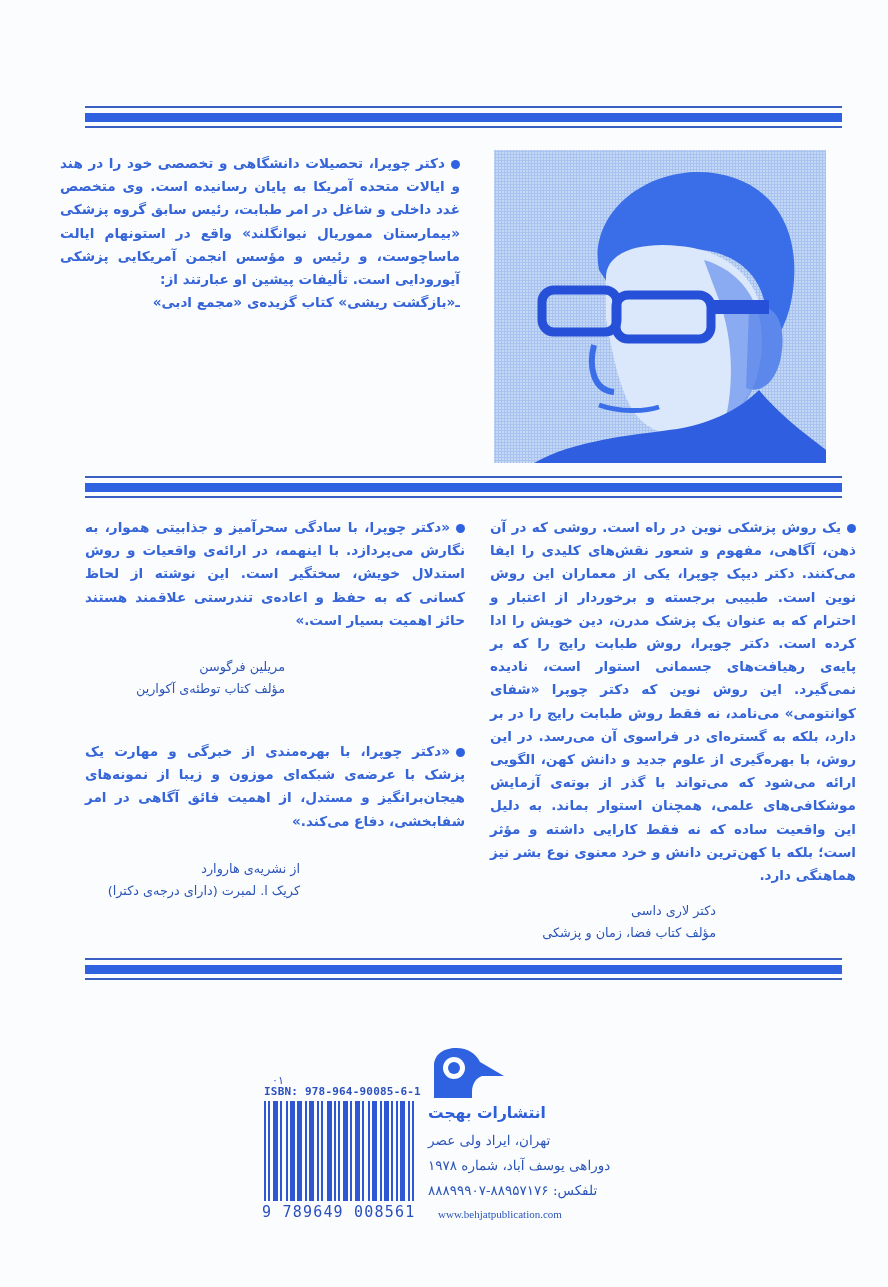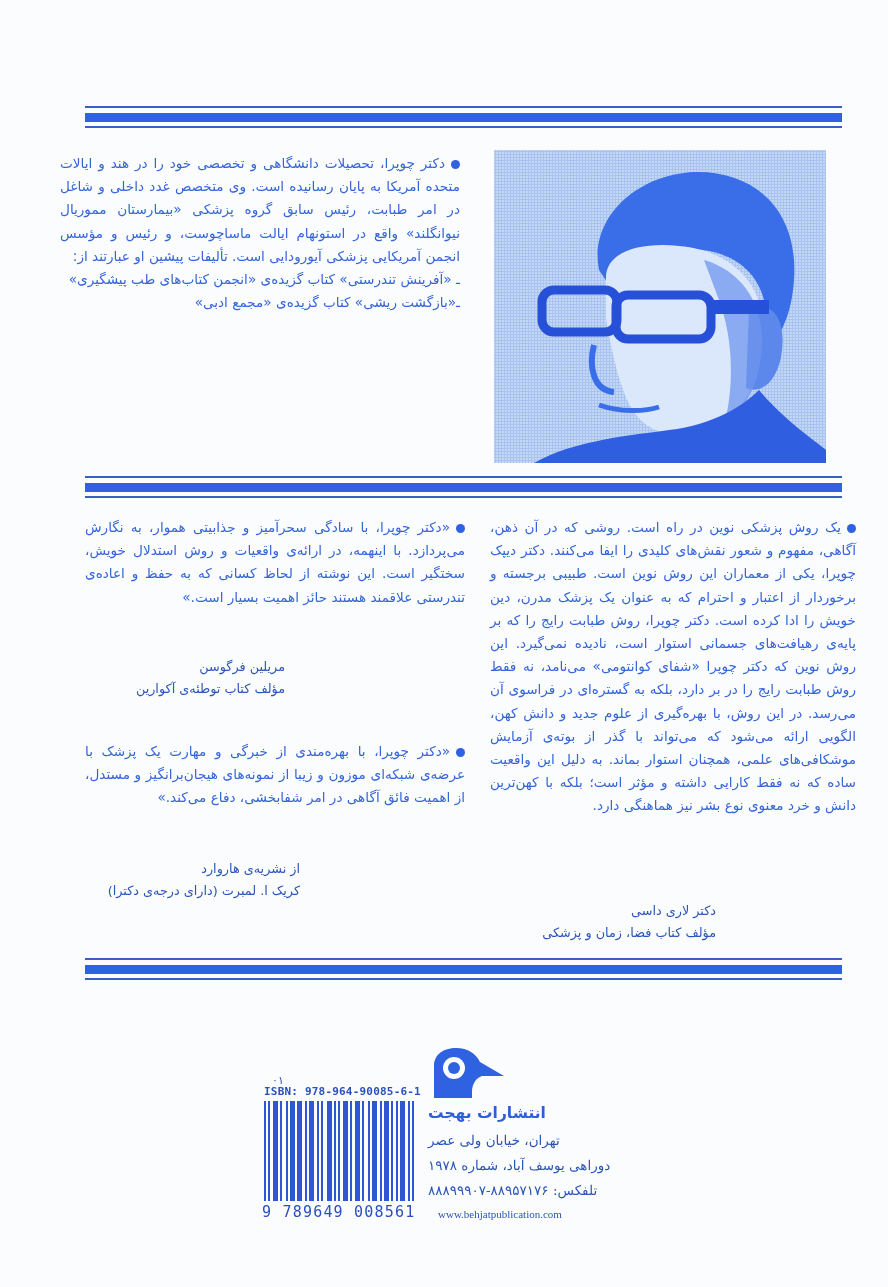--- a/index.html
+++ b/index.html
@@ -8,21 +8,21 @@
     background:#fbfcfd;
     font-family:"DejaVu Sans", sans-serif;
     color:#2f62d6;
   }
   .rule { position:absolute; left:85px; width:757px; height:22px; }
   .rule .thin1 { position:absolute; top:0; left:0; right:0; height:2px; background:#3a5fc4; }
   .rule .thick { position:absolute; top:7px; left:0; right:0; height:9px; background:#2f62e0; }
   .rule .thin2 { position:absolute; top:20px; left:0; right:0; height:2px; background:#3a5fc4; }
 
   .rtl { direction:rtl; text-align:justify; text-align-last:right; }
-  .block { position:absolute; font-weight:normal; font-size:13.6px; line-height:23.2px; color:#3565d8; }
+  .block { position:absolute; font-weight:bold; font-size:13.6px; line-height:23.2px; color:#3565d8; }
   .block p { margin:0; }
   .bullet { display:inline-block; width:9px; height:9px; border-radius:50%; background:#2f62e0; margin-left:6px; vertical-align:middle; }
   .sig { position:absolute; direction:rtl; text-align:right; font-size:12.8px; line-height:22px; color:#2b55b8; font-weight:normal; }
 
   .photo {
     position:absolute; left:494px; top:150px; width:332px; height:313px;
     background:#c4d8f6; overflow:hidden;
     background-image:radial-gradient(#a9c3f0 1px, transparent 1.2px);
     background-size:3px 3px;
   }
@@ -53,21 +53,20 @@
     <div class="thin2"></div>
 </div>
 <div class="rule" style="top:958px">
   <div class="thin1"></div>
     <div class="thick"></div>
     <div class="thin2"></div>
 </div>
 
 <div class="block rtl" style="left:60px; top:152px; width:400px;">
   <p><span class="bullet"></span><span>دکتر چوپرا، تحصیلات دانشگاهی و تخصصی خود را در هند و ایالات متحده آمریکا به پایان رسانیده است. وی متخصص غدد داخلی و شاغل در امر طبابت، رئیس سابق گروه پزشکی «بیمارستان مموریال نیوانگلند» واقع در استونهام ایالت ماساچوست، و رئیس و مؤسس انجمن آمریکایی پزشکی آیورودایی است. تألیفات پیشین او عبارتند از:</span></p>
-  <p>ـ «آفرینش تندرستی» کتاب گزیده‌ی «انجمن کتاب‌های طب پیشگیری»</p>
   <p>ـ«بازگشت ریشی» کتاب گزیده‌ی «مجمع ادبی»</p>
 </div>
 
 <div class="photo">
   <svg width="332" height="313" viewBox="0 0 332 313">
 
     <path d="M105 120 C95 70 140 25 200 22 C255 20 305 55 300 130 C298 160 290 175 285 185 L270 150 C260 110 220 95 180 100 C150 102 125 110 115 135 Z" fill="#3a6ee8"></path>
 
     <path d="M112 130 C110 100 150 92 185 96 C230 100 262 125 268 165 C272 200 262 245 235 268 C205 292 160 292 140 262 C125 240 118 200 112 170 Z" fill="#dbe7fb"></path>
 
@@ -170,16 +169,16 @@
 <div class="isbn-digits">9 789649 008561</div>
 
 <div class="logo">
   <svg width="72" height="50" viewBox="0 0 72 50">
     <path d="M2 50 L2 18 C2 6 12 0 24 0 C36 0 44 6 48 14 L72 28 L50 28 C44 30 40 36 40 44 L40 50 Z" fill="#2f62e0"></path>
     <circle cx="22" cy="20" r="11" fill="#fbfcfd"></circle>
     <circle cx="22" cy="20" r="6" fill="#2f62e0"></circle>
   </svg>
 </div>
 <div class="pub pub-name" style="position:absolute;">انتشارات بهجت</div>
-<div class="pub pub-line" style="position:absolute; top:1132px;">تهران، خیابان ولی عصر</div>
+<div class="pub pub-line" style="position:absolute; top:1132px;">تهران، ایراد ولی عصر</div>
 <div class="pub pub-line" style="position:absolute; top:1157px;">دوراهی یوسف آباد، شماره ۱۹۷۸</div>
 <div class="pub pub-line" style="position:absolute; top:1182px;">تلفکس: ۸۸۹۵۷۱۷۶-۸۸۸۹۹۹۰۷</div>
 <div class="pub-web">www.behjatpublication.com</div>
 
 </body></html>

